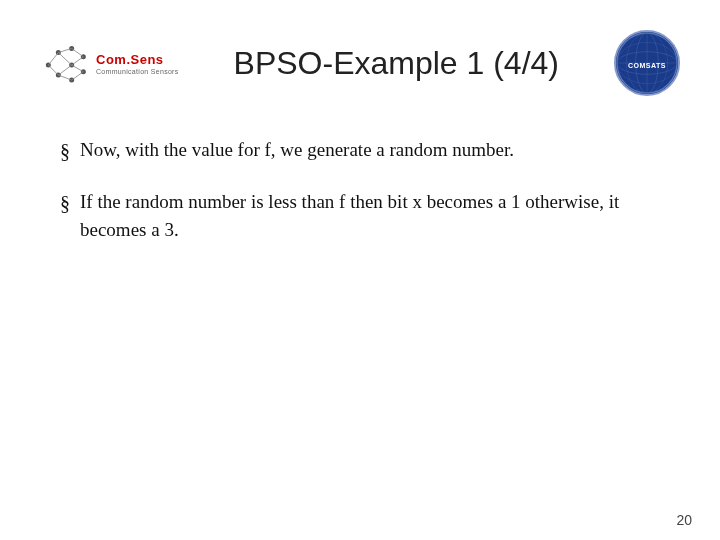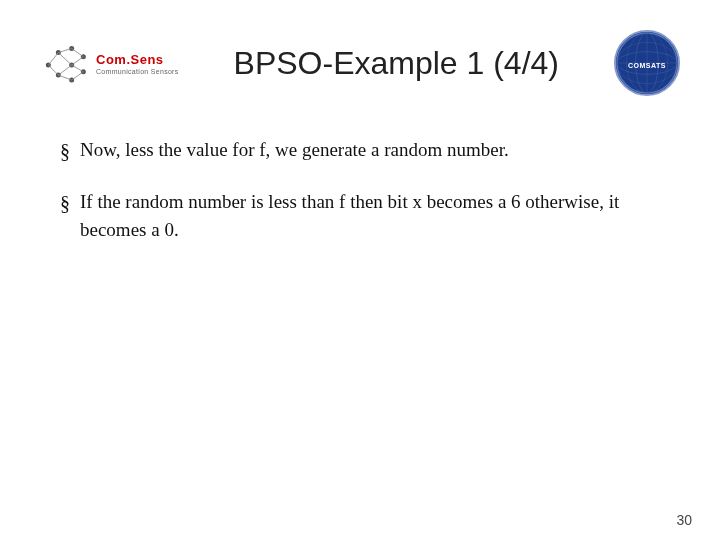--- a/index.html
+++ b/index.html
@@ -182,25 +182,25 @@
         <text x="33" y="38" text-anchor="middle" font-family="Arial" font-size="7.5" font-weight="bold" fill="white" letter-spacing="0.5">COMSATS</text>
       </svg>
     </div>
 
   </div>
 
   <div class="content">
 
     <div class="bullet-item">
       <span class="bullet-symbol">§</span>
-      <span class="bullet-text">Now, less the value for f, we generate a random number.</span>
+      <span class="bullet-text">Now, with the value for f, we generate a random number.</span>
     </div>
 
     <div class="bullet-item">
       <span class="bullet-symbol">§</span>
-      <span class="bullet-text">If the random number is less than f then bit x becomes a 6 otherwise, it becomes a 0.</span>
+      <span class="bullet-text">If the random number is less than f then bit x becomes a 1 otherwise, it becomes a 3.</span>
     </div>
 
   </div>
 
-  <div class="page-number">30</div>
+  <div class="page-number">20</div>
 
 </div>
 
 </body></html>

